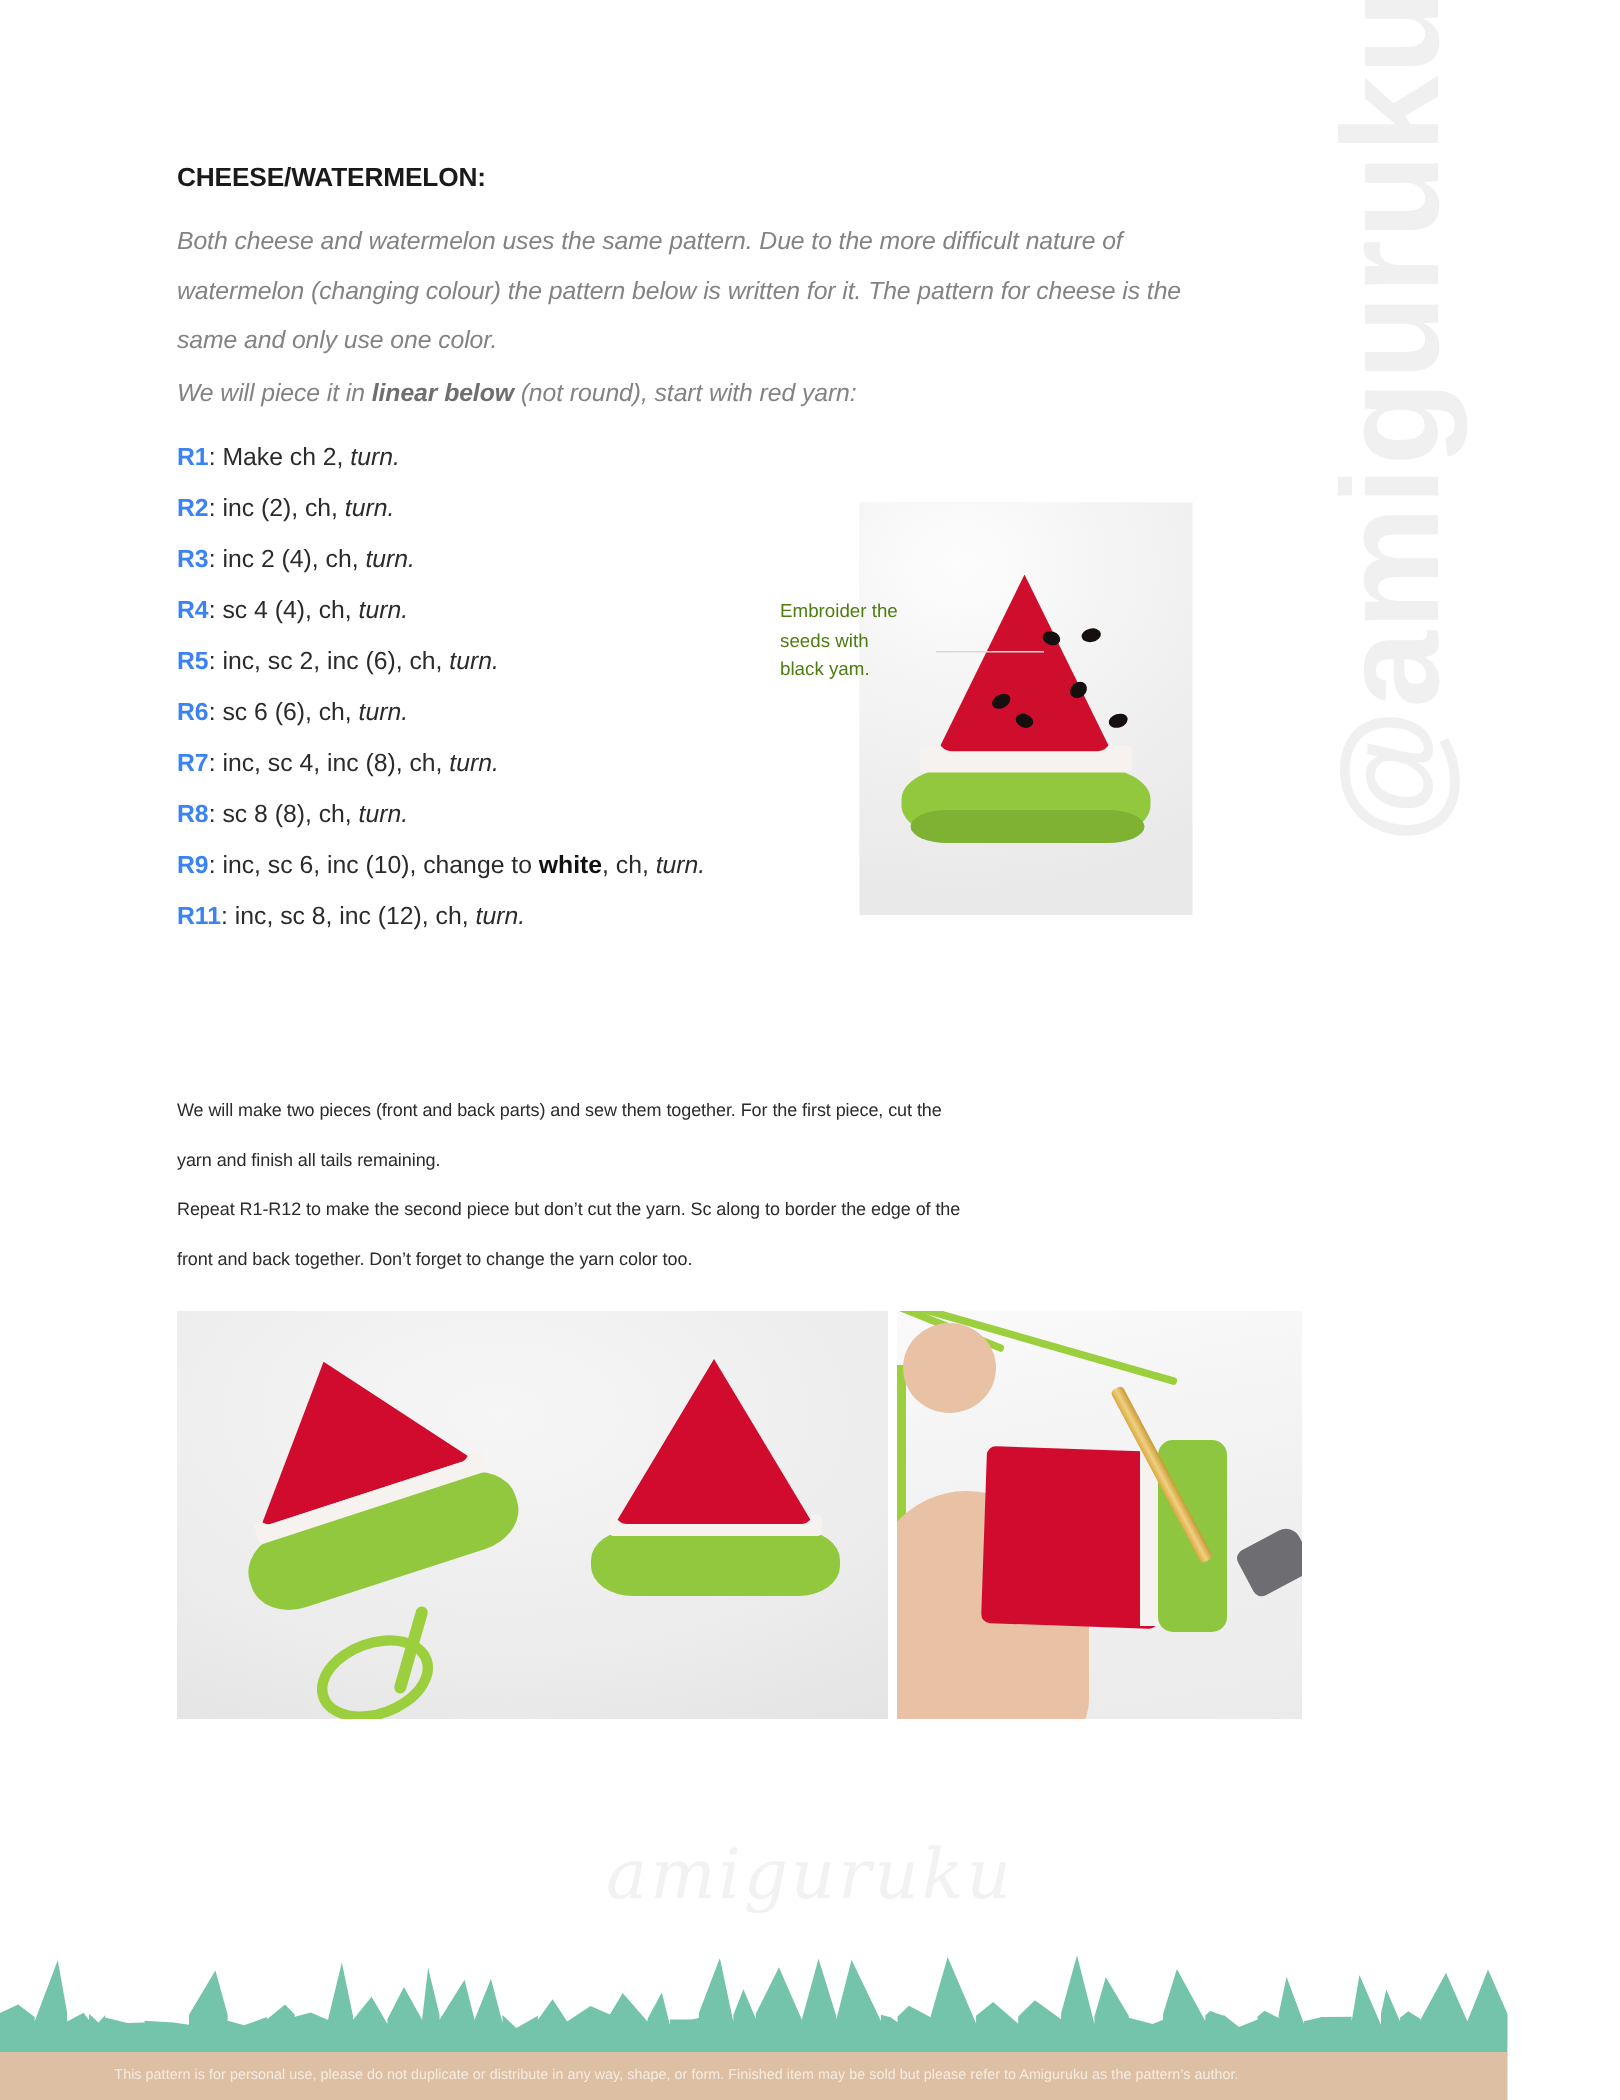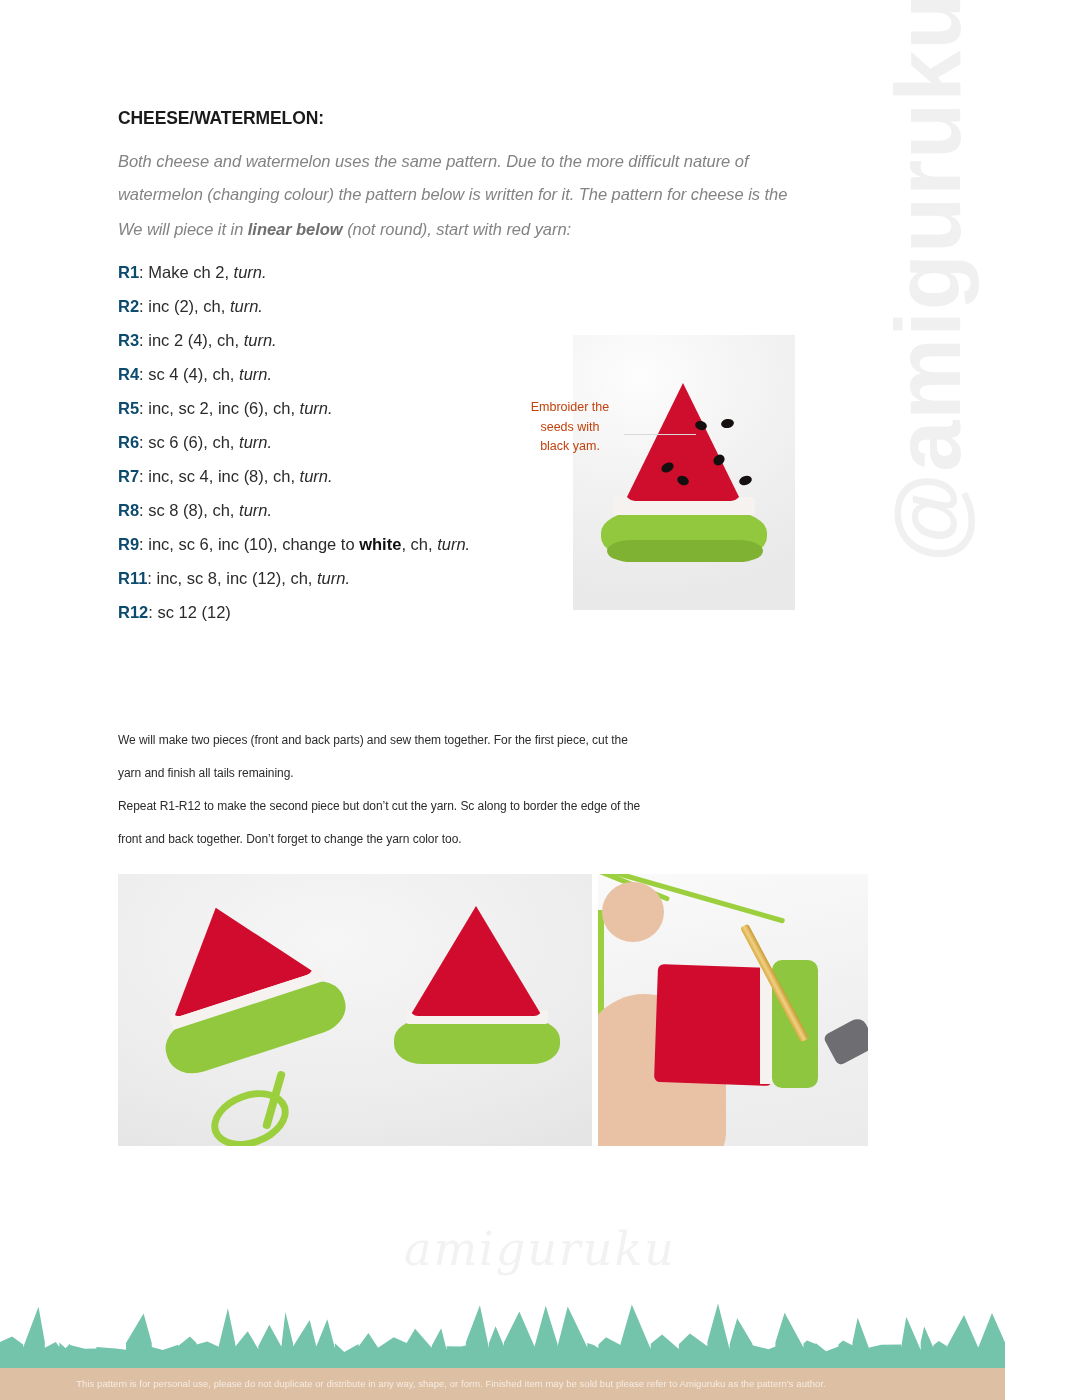--- a/index.html
+++ b/index.html
@@ -70,21 +70,21 @@
     width: 420px;
     position: relative;
     z-index: 3;
   }
   .pattern-row {
     font-size: 16.5px;
     color: #2b2b2b;
     line-height: 34px;
     white-space: nowrap;
   }
-  .pattern-row .rlabel { font-weight: 700; color: #0c4a6e; }
+  .pattern-row .rlabel { font-weight: 700; color: #3b82f6; }
   .pattern-row i { font-style: italic; }
   .pattern-row b { font-weight: 700; color: #111; }
 
   
   #photo-main {
     position: absolute;
     left: 573px;
     top: 335px;
     width: 222px;
     height: 275px;
@@ -125,24 +125,24 @@
     position: absolute;
     background: #7fb233;
     border-radius: 40px / 18px;
   }
 
   #callout-text {
     position: absolute;
     left: 520px;
     top: 398px;
     width: 100px;
-    text-align: center;
+    text-align: left;
     font-size: 12.5px;
     line-height: 19.5px;
-    color: #c2410c;
+    color: #4d7c0f;
   }
   #callout-line {
     position: absolute;
     left: 624px;
     top: 434px;
     width: 72px;
     height: 1px;
     background: #d9d9d9;
   }
 
@@ -261,35 +261,35 @@
 
 <div id="side-watermark">@amiguruku</div>
 
 <div id="content">
 
   <h1 id="section-heading">CHEESE/WATERMELON:</h1>
 
   <div id="intro-block">
     <div class="intro-line">Both cheese and watermelon uses the same pattern. Due to the more difficult nature of</div>
     <div class="intro-line">watermelon (changing colour) the pattern below is written for it. The pattern for cheese is the</div>
+    <div class="intro-line">same and only use one color.</div>
     <div class="intro-line" id="stitch-note"><span>We will piece it in </span><b>linear below</b><span> (not round), start with red yarn:</span></div>
   </div>
 
   <div id="pattern-rows">
       <div class="pattern-row"><span class="rlabel">R1</span><span>: Make ch 2, </span><i>turn.</i></div>
       <div class="pattern-row"><span class="rlabel">R2</span><span>: inc (2), ch, </span><i>turn.</i></div>
       <div class="pattern-row"><span class="rlabel">R3</span><span>: inc 2 (4), ch, </span><i>turn.</i></div>
       <div class="pattern-row"><span class="rlabel">R4</span><span>: sc 4 (4), ch, </span><i>turn.</i></div>
       <div class="pattern-row"><span class="rlabel">R5</span><span>: inc, sc 2, inc (6), ch, </span><i>turn.</i></div>
       <div class="pattern-row"><span class="rlabel">R6</span><span>: sc 6 (6), ch, </span><i>turn.</i></div>
       <div class="pattern-row"><span class="rlabel">R7</span><span>: inc, sc 4, inc (8), ch, </span><i>turn.</i></div>
       <div class="pattern-row"><span class="rlabel">R8</span><span>: sc 8 (8), ch, </span><i>turn.</i></div>
       <div class="pattern-row"><span class="rlabel">R9</span><span>: inc, sc 6, inc (10), change to <b>white</b>, ch, <i>turn.</i></span></div>
       <div class="pattern-row"><span class="rlabel">R11</span><span>: inc, sc 8, inc (12), ch, <i>turn.</i></span></div>
-      <div class="pattern-row"><span class="rlabel">R12</span><span>: sc 12 (12)</span></div>
     </div>
 </div>
 
 <div id="photo-main">
   <div class="bg"></div>
 
   <div class="melon melon-green" style="left:28px; top:176px; width:166px; height:48px;"></div>
   <div class="melon melon-green-dark" style="left:34px; top:205px; width:156px; height:22px;"></div>
 
   <div class="melon melon-white" style="left:40px; top:162px; width:142px; height:18px; border-radius:4px;"></div>

